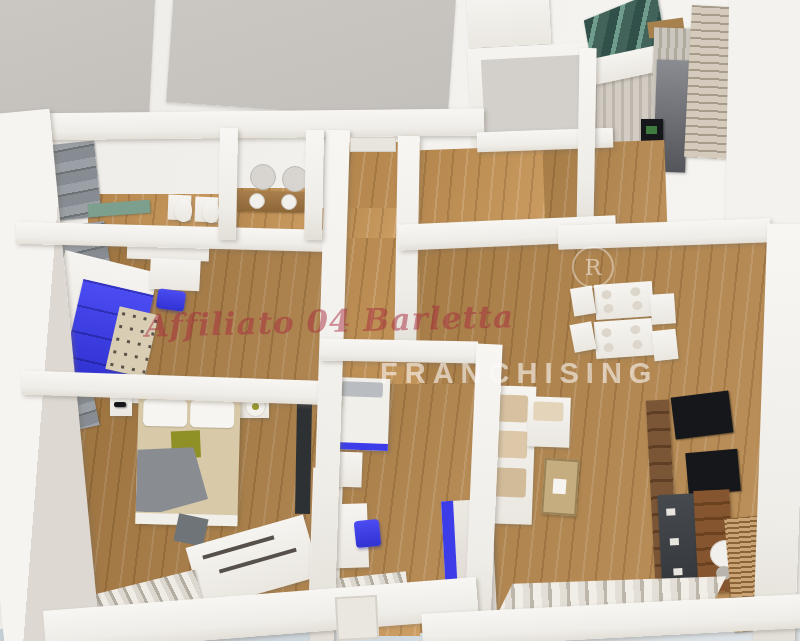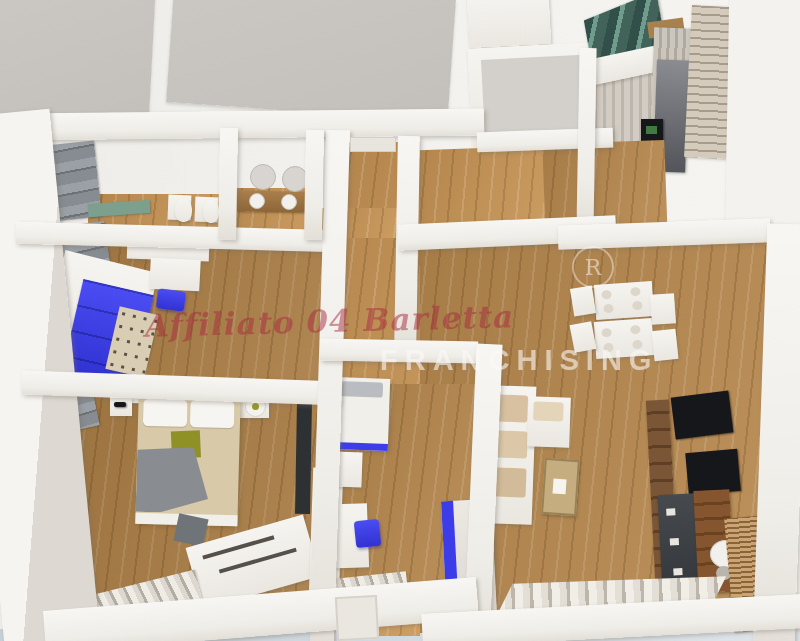--- a/index.html
+++ b/index.html
@@ -34,21 +34,21 @@
   .stripes-v{background:repeating-linear-gradient(90deg,#ccc7be 0 5px,#b0aa9e 5px 8px);}
   .teal{background:repeating-linear-gradient(115deg,#32504a 0 10px,#6f9c8d 10px 15px,#42635a 15px 26px);
         box-shadow:1px 1px 3px rgba(20,40,35,.4);}
   .circle{border-radius:50%;}
   .dot-cab{background-color:#d9cdb4;background-image:radial-gradient(circle,#5a5248 1.5px,transparent 2px);
            background-size:11px 13px;box-shadow:1px 1px 2px rgba(90,80,60,.35);}
   
   .wm-brand{font-family:"DejaVu Serif",serif;font-size:152px;font-weight:bold;letter-spacing:-7px;
             color:rgba(252,250,249,.42);text-shadow:0 0 3px rgba(230,170,180,.25);line-height:1;}
   .wm-sub{font-family:"Liberation Sans",sans-serif;font-size:29px;letter-spacing:7px;
-          color:rgba(251,249,246,.60);font-weight:bold;}
+          color:rgba(251,249,246,.60);font-weight:bold;margin-top:13px;}
   .wm-script{font-family:"DejaVu Serif",serif;font-style:italic;font-size:31px;font-weight:bold;
              color:rgba(168,42,62,.50);letter-spacing:1px;transform:rotate(-1.5deg);}
   .wm-reg{width:38px;height:38px;border:2px solid rgba(255,255,255,.40);border-radius:50%;
           color:rgba(255,255,255,.48);font-family:"DejaVu Serif",serif;font-size:22px;
           display:flex;align-items:center;justify-content:center;}
 </style>
 </head>
 <body>
 
 <div class="stage">

